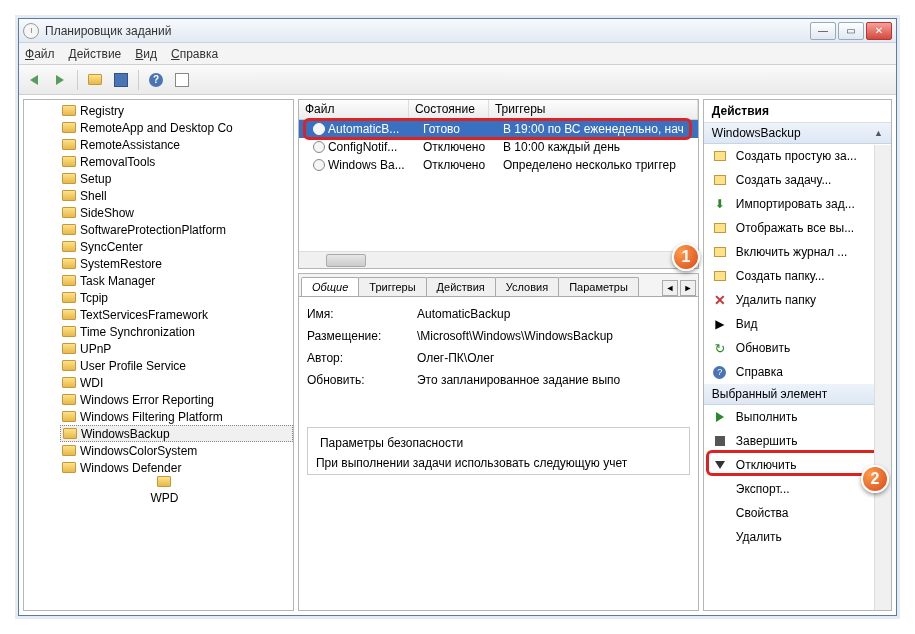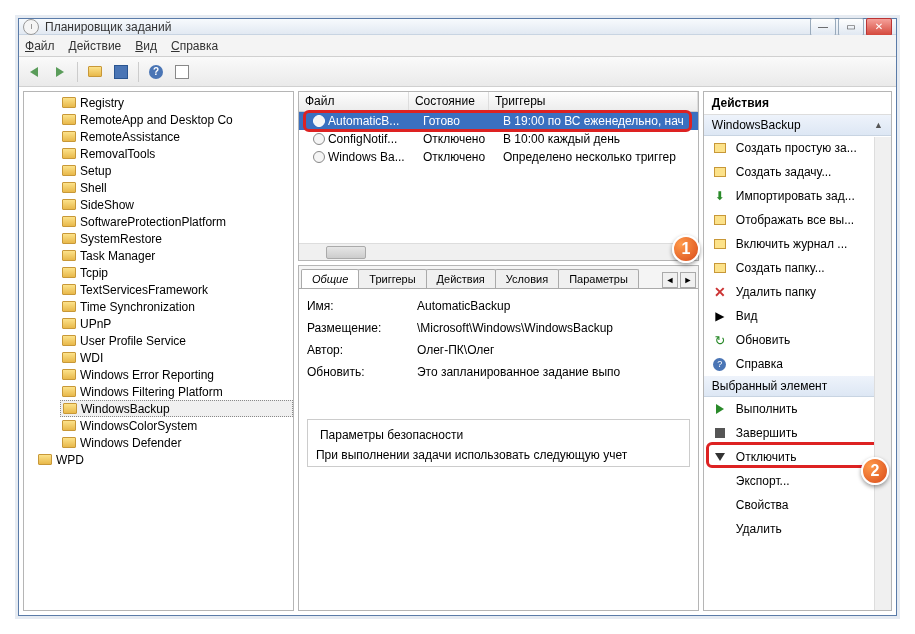--- a/index.html
+++ b/index.html
@@ -1,18 +1,18 @@
 <!DOCTYPE html>
 <html><head>
 <meta charset="utf-8">
 <style>
 * { box-sizing: border-box; margin: 0; padding: 0; font-family: "Segoe UI", Tahoma, sans-serif; font-size: 12px; }
 body { background: #fff; padding: 18px; }
 .window { width: 879px; height: 598px; border: 1px solid #5a7ba8; background: #fff; display: flex; flex-direction: column; box-shadow: 0 0 0 3px rgba(90,123,168,0.15); }
-.titlebar { height: 16px; background: linear-gradient(#f7fafd, #e2e9f2); display: flex; align-items: center; padding: 0 4px; border-bottom: 1px solid #c8d4e2; }
+.titlebar { height: 24px; background: linear-gradient(#f7fafd, #e2e9f2); display: flex; align-items: center; padding: 0 4px; border-bottom: 1px solid #c8d4e2; }
 .titlebar-icon { width: 16px; height: 16px; border: 1px solid #999; border-radius: 50%; margin-right: 6px; display: flex; align-items: center; justify-content: center; background: #f5f5f5; }
 .titlebar-icon::before { content: ""; width: 1px; height: 5px; background: #999; position: absolute; }
 .titlebar-text { flex: 1; color: #333; }
 .win-btns { display: flex; gap: 2px; }
 .win-btn { width: 26px; height: 18px; border: 1px solid #9ab; background: linear-gradient(#fefefe, #e0e8f2); border-radius: 2px; display: flex; align-items: center; justify-content: center; font-size: 10px; color: #444; }
 .win-btn.close { background: linear-gradient(#f5a19a, #d4493c); color: #fff; border-color: #b33; }
 .menubar { height: 22px; display: flex; align-items: center; padding: 0 6px; gap: 14px; border-bottom: 1px solid #d0d0d0; background: #f4f4f4; }
 .menubar span { color: #333; cursor: default; }
 .menubar span u { text-decoration: underline; }
 .toolbar { height: 30px; display: flex; align-items: center; padding: 0 4px; gap: 4px; border-bottom: 1px solid #d0d0d0; background: linear-gradient(#fafafa, #eaeaea); }
@@ -23,21 +23,21 @@
 .arrow-r { border-left: 8px solid #5a9c5a; }
 .folder-ic { width: 14px; height: 11px; background: linear-gradient(#fce28a,#e8b84a); border: 1px solid #c89838; border-radius: 1px; position: relative; }
 .blue-sq { width: 14px; height: 14px; background: #4a75b5; border: 1px solid #2a5591; }
 .help-ic { width: 14px; height: 14px; background: #4a75b5; border-radius: 50%; color: #fff; font-weight: bold; display: flex; align-items: center; justify-content: center; font-size: 10px; }
 .content { flex: 1; display: flex; padding: 4px; gap: 4px; overflow: hidden; }
 .panel { border: 1px solid #b5b5b5; background: #fff; display: flex; flex-direction: column; overflow: hidden; }
 .tree { width: 272px; overflow: auto; padding: 2px 0 2px 36px; }
 .tree-item { display: flex; align-items: center; height: 17px; gap: 4px; cursor: default; padding: 0 2px; }
 .tree-item.selected { background: #f0f0f0; border: 1px dotted #888; }
 .tree-item .folder-ic { flex-shrink: 0; }
-.tree-item.out { margin-left: -24px; }
+.tree-item.out { margin-left: -24px; flex-direction: column; }
 .middle { flex: 1; display: flex; flex-direction: column; gap: 4px; }
 .task-list { height: 170px; border: 1px solid #b5b5b5; position: relative; overflow: hidden; }
 .task-hdr { display: flex; background: linear-gradient(#fdfdfd,#ececec); border-bottom: 1px solid #ccc; height: 20px; }
 .task-hdr div { padding: 2px 6px; border-right: 1px solid #ddd; overflow: hidden; white-space: nowrap; }
 .task-row { display: flex; height: 18px; align-items: center; }
 .task-row.sel { background: #3a70c0; color: #fff; }
 .task-row div { padding: 1px 14px; overflow: hidden; white-space: nowrap; display: flex; align-items: center; gap: 3px; }
 .clock-ic { width: 12px; height: 12px; border: 1px solid #888; border-radius: 50%; background: #f5f5f5; flex-shrink: 0; }
 .task-row.sel .clock-ic { border-color: #fff; }
 .redbox1 { position: absolute; left: 4px; top: 18px; right: 6px; height: 22px; border: 3px solid #d22; border-radius: 6px; pointer-events: none; }
@@ -146,20 +146,24 @@
         <div class="tree-item">
           <div class="folder-ic"></div>
           <span>SideShow</span>
         </div>
         <div class="tree-item">
           <div class="folder-ic"></div>
           <span>SoftwareProtectionPlatform</span>
         </div>
         <div class="tree-item">
           <div class="folder-ic"></div>
+          <span>SyncCenter</span>
+        </div>
+        <div class="tree-item">
+          <div class="folder-ic"></div>
           <span>SystemRestore</span>
         </div>
         <div class="tree-item">
           <div class="folder-ic"></div>
           <span>Task Manager</span>
         </div>
         <div class="tree-item">
           <div class="folder-ic"></div>
           <span>Tcpip</span>
         </div>

